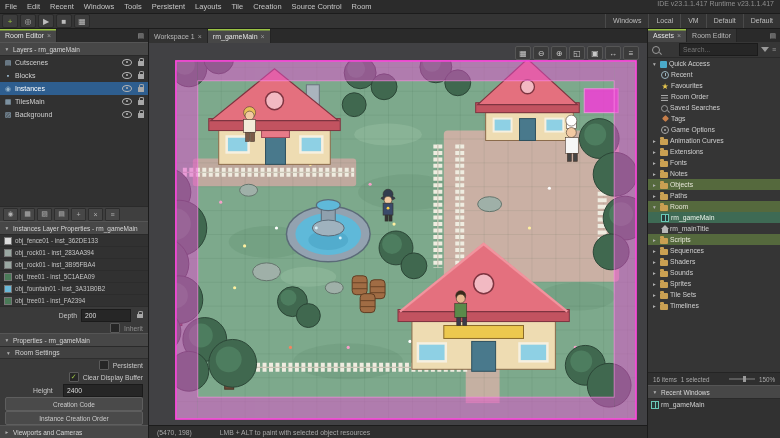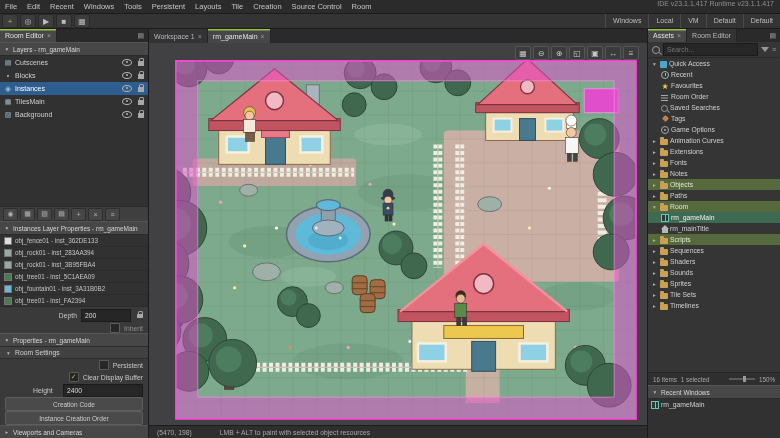--- a/index.html
+++ b/index.html
@@ -65,21 +65,21 @@
   .cv-tools .ti{width:14px;height:12px;display:flex;align-items:center;justify-content:center;font-size:8px;
                 color:#c8c8c8;background:#3a3a3acc;border:1px solid #565656;border-radius:2px;}
   .statusbar{height:13px;background:#2e2e2e;border-top:1px solid #1c1c1c;display:flex;align-items:center;
              font-size:6.8px;color:#a8a8a8;gap:28px;padding:0 8px;flex:none;}
   
   .searchrow{height:15px;display:flex;align-items:center;gap:3px;padding:0 4px;background:#363636;
              border-bottom:1px solid #2a2a2a;flex:none;}
   .mag{width:6px;height:6px;border:1px solid #9a9a9a;border-radius:50%;position:relative;flex:none;}
   .mag::after{content:"";position:absolute;width:3px;height:1px;background:#9a9a9a;transform:rotate(45deg);right:-2.5px;bottom:-1px;}
   .search-input{flex:1;min-width:0;background:#262626;border:1px solid #1b1b1b;color:#bbb;font-size:6.8px;height:11px;padding:0 3px;
-                font-family:"Liberation Sans","DejaVu Sans",sans-serif;}
+                font-family:"Liberation Sans","DejaVu Sans",sans-serif;margin-left:16px;}
   .funnel{width:0;height:0;border-left:4px solid transparent;border-right:4px solid transparent;border-top:5px solid #9a9a9a;flex:none;}
   .tree{flex:1;background:#353535;overflow:hidden;}
   .t-row{display:flex;align-items:center;height:11px;padding:0 3px;font-size:6.8px;color:#cfcfcf;gap:2px;}
   .t-row.d1{padding-left:13px;}
   .t-row.hl{background:#55693d;color:#e6e6d8;}
   .t-row.sel{background:#3e6a54;color:#eaf2ea;}
   .chev{width:7px;font-size:5.5px;color:#b0b0b0;flex:none;text-align:center;}
   .ic{width:8px;height:8px;display:inline-block;flex:none;position:relative;}
   .ic-folder{background:#caa052;border-radius:1px;height:6px;width:8px;margin-top:2px;}
   .ic-folder::before{content:"";position:absolute;top:-2px;left:0;width:4px;height:2px;background:#caa052;border-radius:1px 1px 0 0;}

